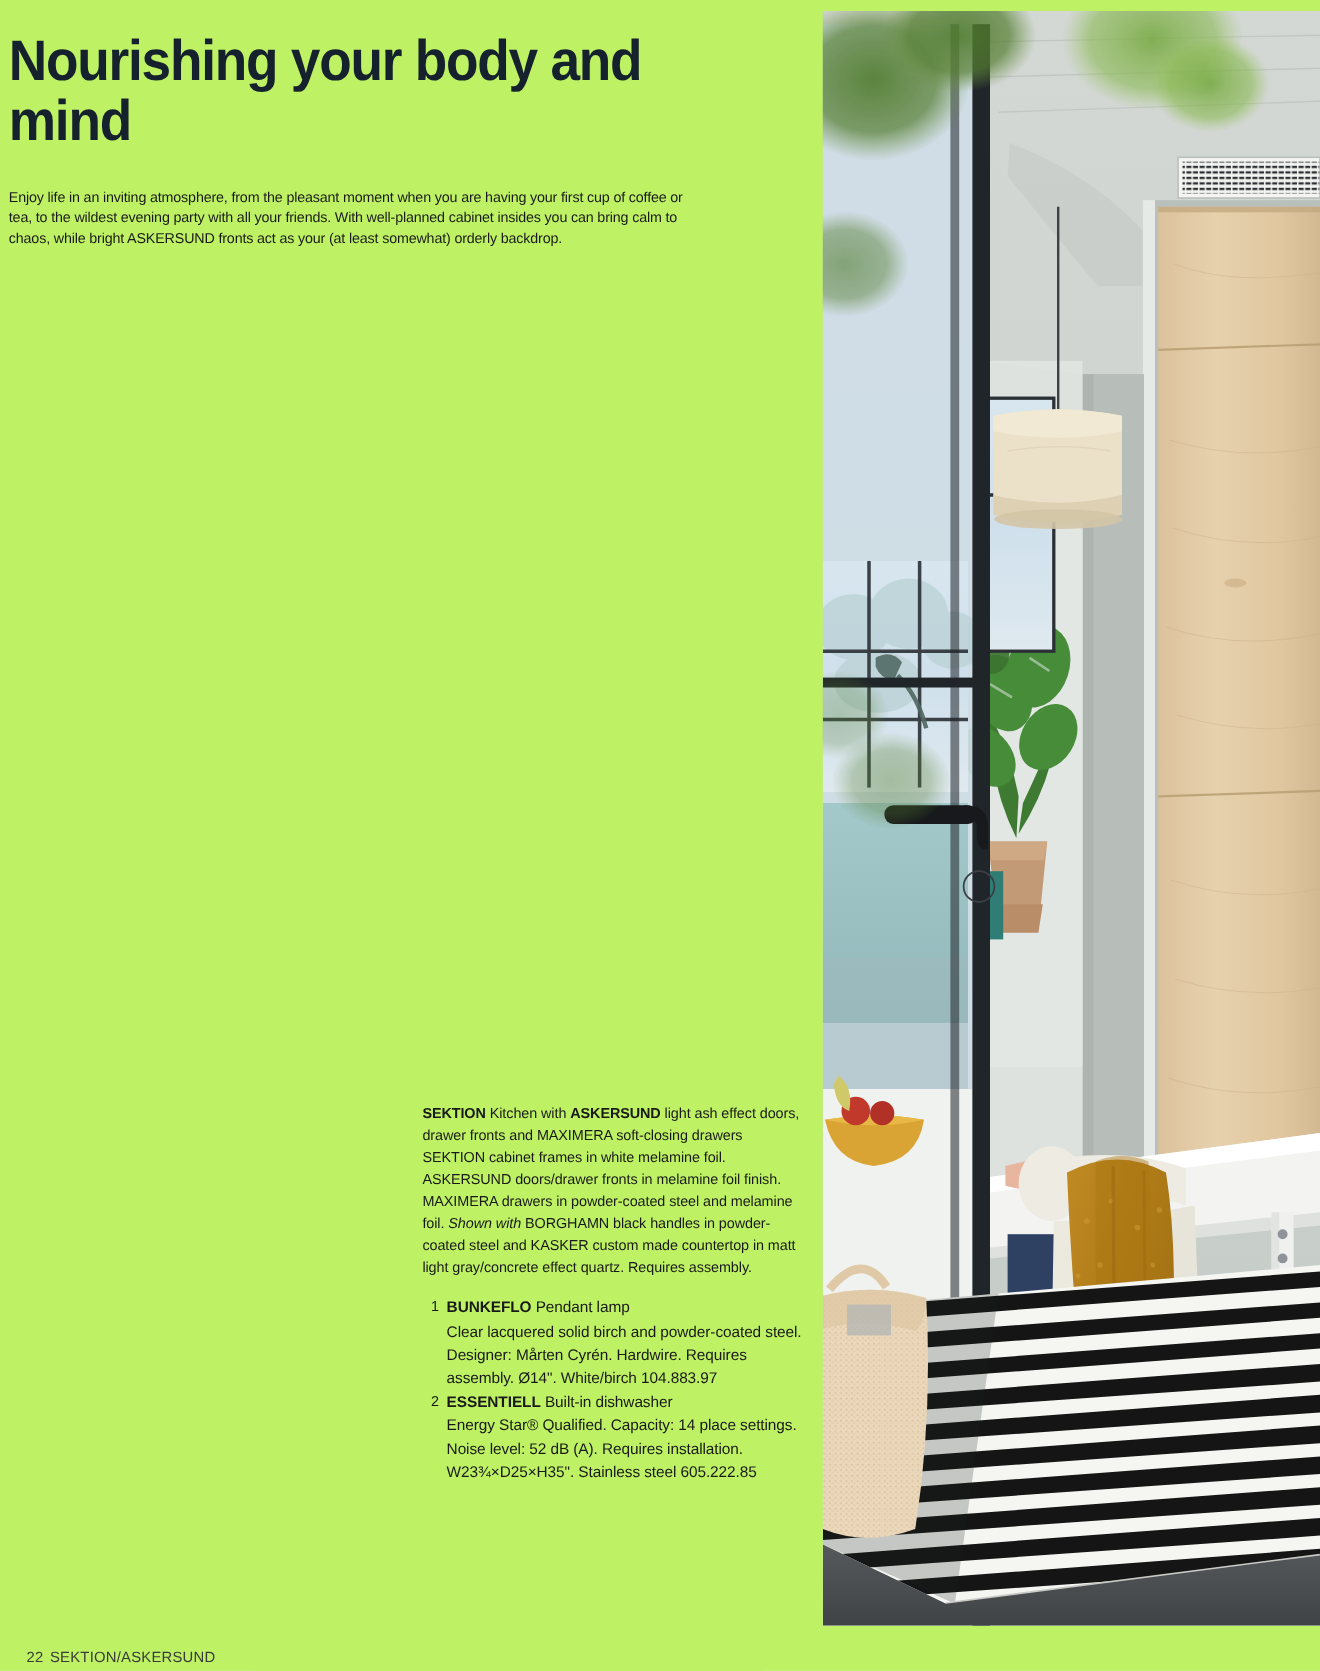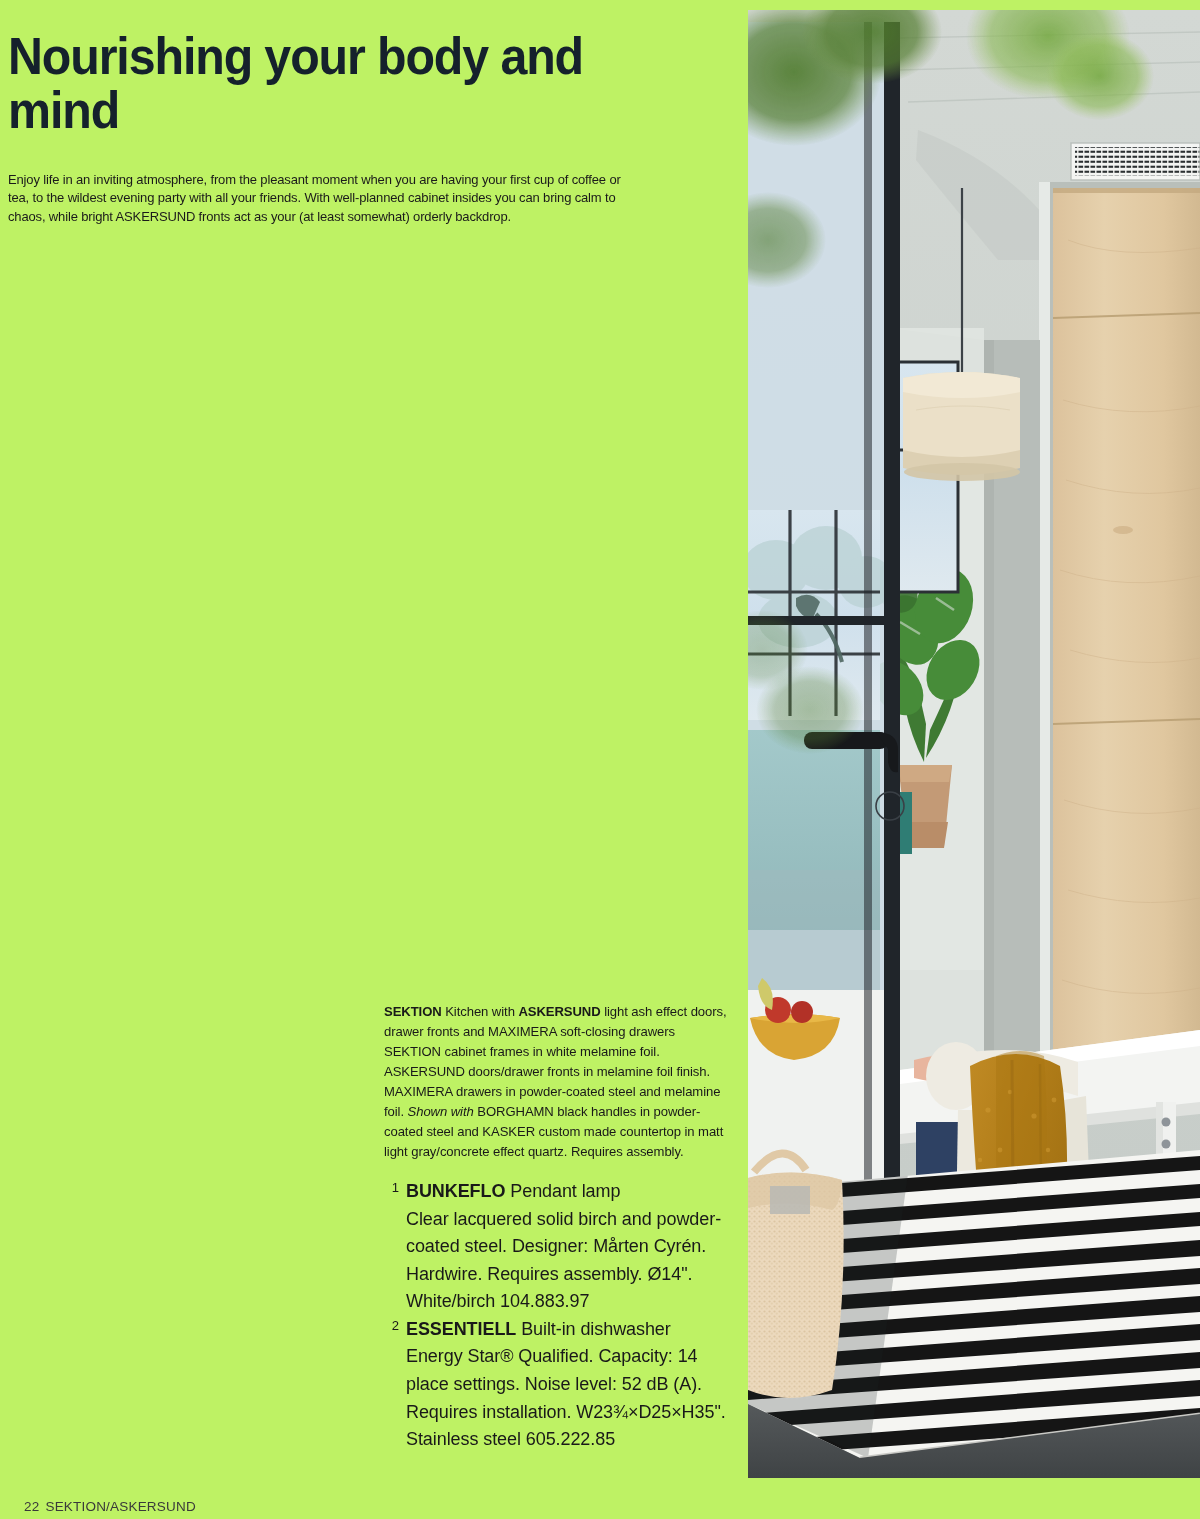--- a/index.html
+++ b/index.html
@@ -73,21 +73,21 @@
     width: 15px;
     flex: 0 0 15px;
     text-align: right;
     margin-right: 7px;
     font-size: 13.1px;
     line-height: 1.53;
     color: #191919;
   }
   .item-body {
     flex: 1 1 auto;
-    font-size: 18px;
+    font-size: 14px;
     line-height: 1.53;
     color: #191919;
   }
   .item-body b { font-weight: bold; }
 
   .warranty {
     margin-left: 22px;
     width: 326px;
   }
 

